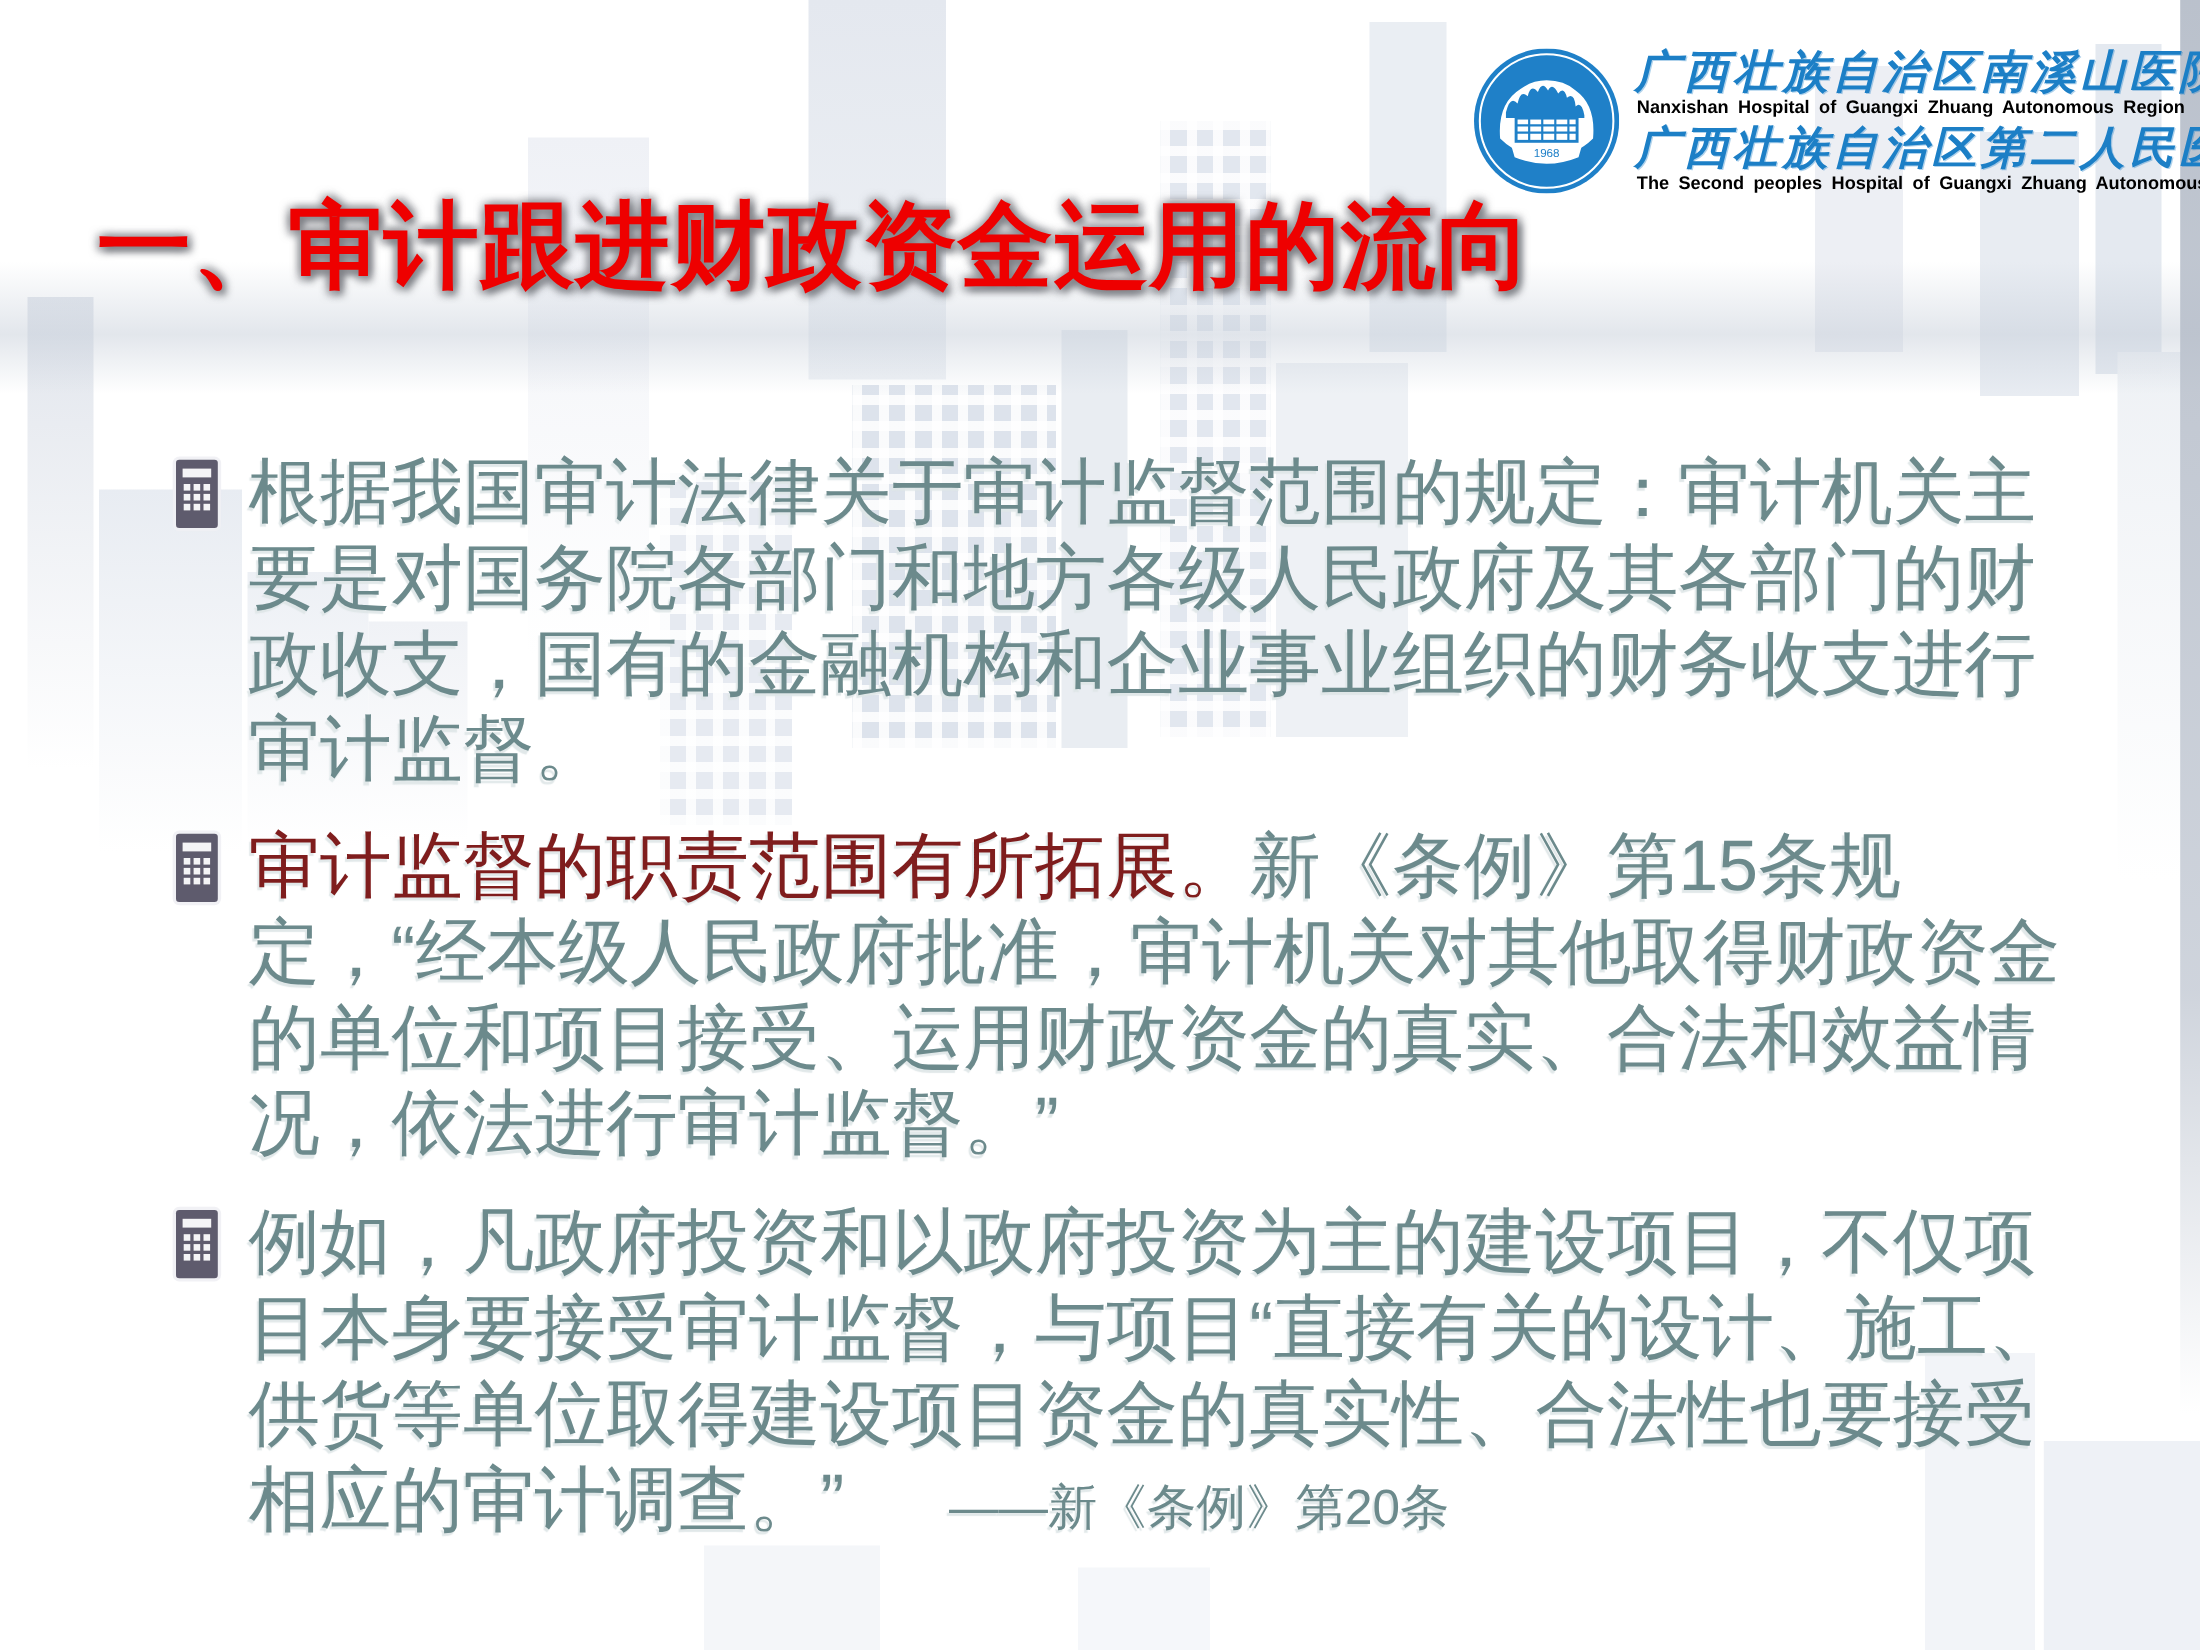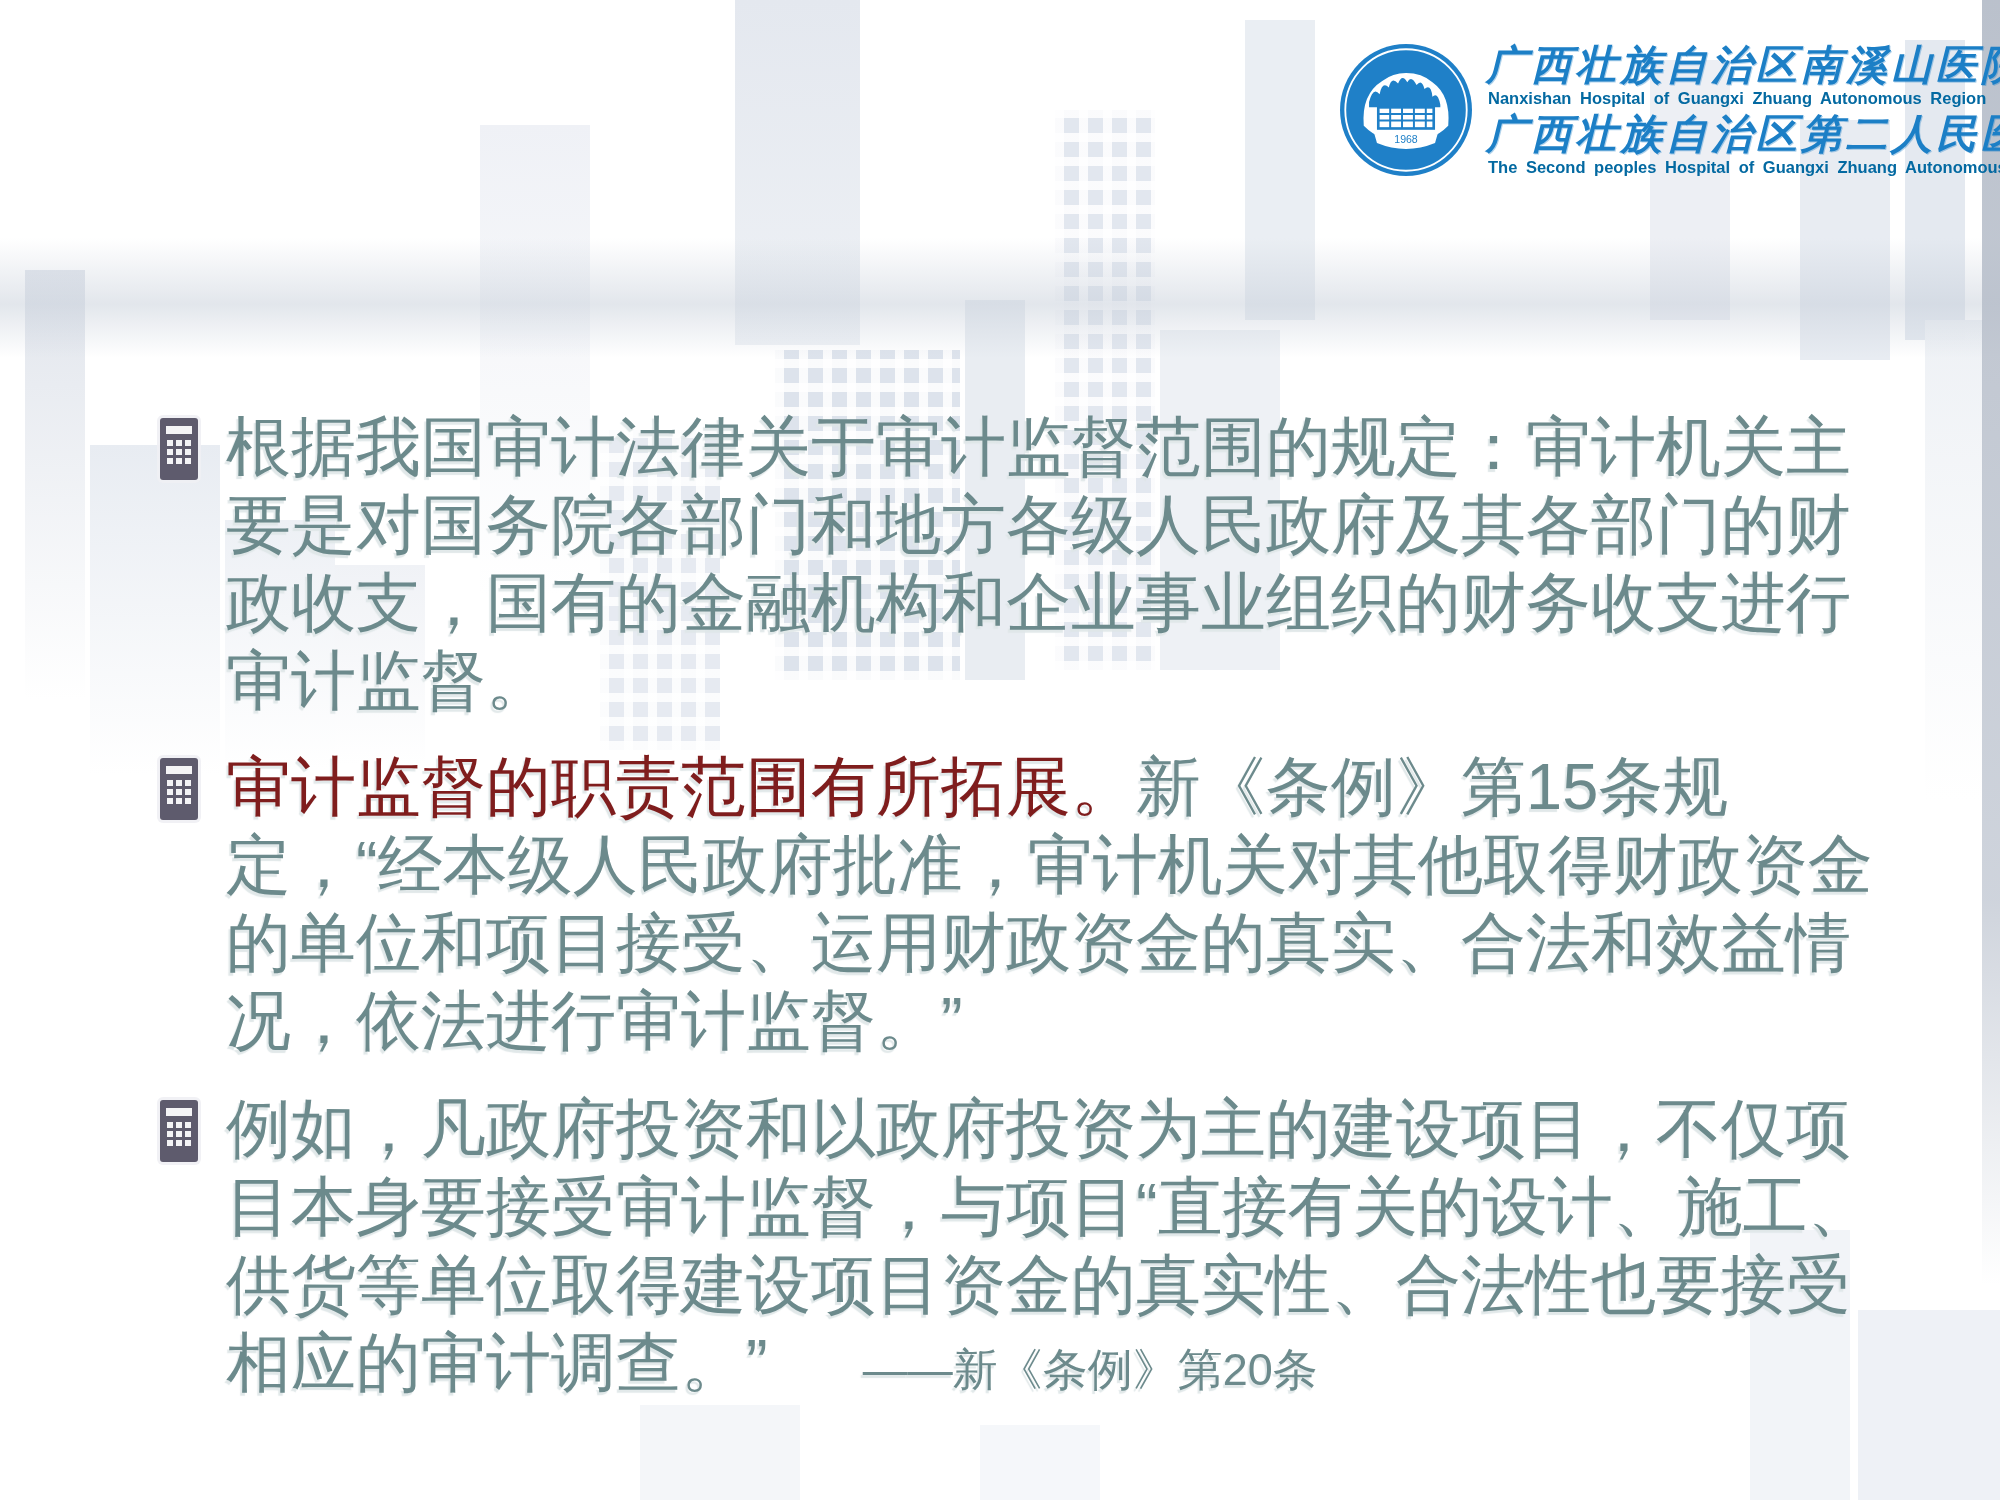--- a/index.html
+++ b/index.html
@@ -19,21 +19,21 @@
     background:linear-gradient(to bottom, rgba(205,212,222,.0), rgba(198,206,217,.5) 55%, rgba(255,255,255,0));}
   .edge-strip{position:absolute;left:1982px;top:0;width:18px;height:1285px;
     background:linear-gradient(to bottom,#aeb6c3,#c6ccd6 70%,rgba(255,255,255,0));opacity:.85;}
   
   .brand{position:absolute;left:1340px;top:44px;display:flex;gap:14px;align-items:flex-start;}
   .emblem{width:132px;height:132px;flex:0 0 auto;}
   .brand-text{width:505px;display:flex;flex-direction:column;}
   .zh-cal{font-size:41px;font-weight:bold;font-style:italic;color:#1c7fc6;
     letter-spacing:4px;white-space:nowrap;line-height:1.05;
     text-shadow:1px 1px 0 rgba(28,127,198,.35);}
-  .en-cap{font-size:16.5px;font-weight:bold;color:#0369a1;white-space:nowrap;
+  .en-cap{font-size:16.5px;font-weight:bold;color:#000000;white-space:nowrap;
     word-spacing:4px;line-height:1.1;margin:2px 0 6px 2px;}
   
   .title{
     position:absolute;left:88px;top:166px;width:1400px;
     font-size:86px;font-weight:900;letter-spacing:1px;color:#ee0000;white-space:nowrap;
     text-shadow:4px 4px 7px rgba(120,122,128,.85),-3px -3px 7px rgba(140,142,148,.55),
                 -3px 4px 7px rgba(130,132,138,.6),4px -3px 7px rgba(130,132,138,.6);
   }
   
   .bullet{position:absolute;left:160px;width:1760px;display:flex;align-items:flex-start;}
@@ -97,20 +97,21 @@
       <text x="50" y="75" text-anchor="middle" font-size="8" fill="#1f80c8" font-family="Liberation Sans, sans-serif">1968</text>
     </svg>
     <div class="brand-text">
       <div class="zh-cal">广西壮族自治区南溪山医院</div>
       <div class="en-cap">Nanxishan Hospital of Guangxi Zhuang Autonomous Region</div>
       <div class="zh-cal">广西壮族自治区第二人民医院</div>
       <div class="en-cap">The Second peoples Hospital of Guangxi Zhuang Autonomous Region</div>
     </div>
   </div>
 
+  <div class="title">一、审计跟进财政资金运用的流向</div>
 
   <div class="bullet b1">
     <div class="calc-icon">
       <div class="calc-screen"></div>
       <div class="calc-keys">
         <span></span>
           <span></span>
           <span></span>
           <span></span>
           <span></span>

